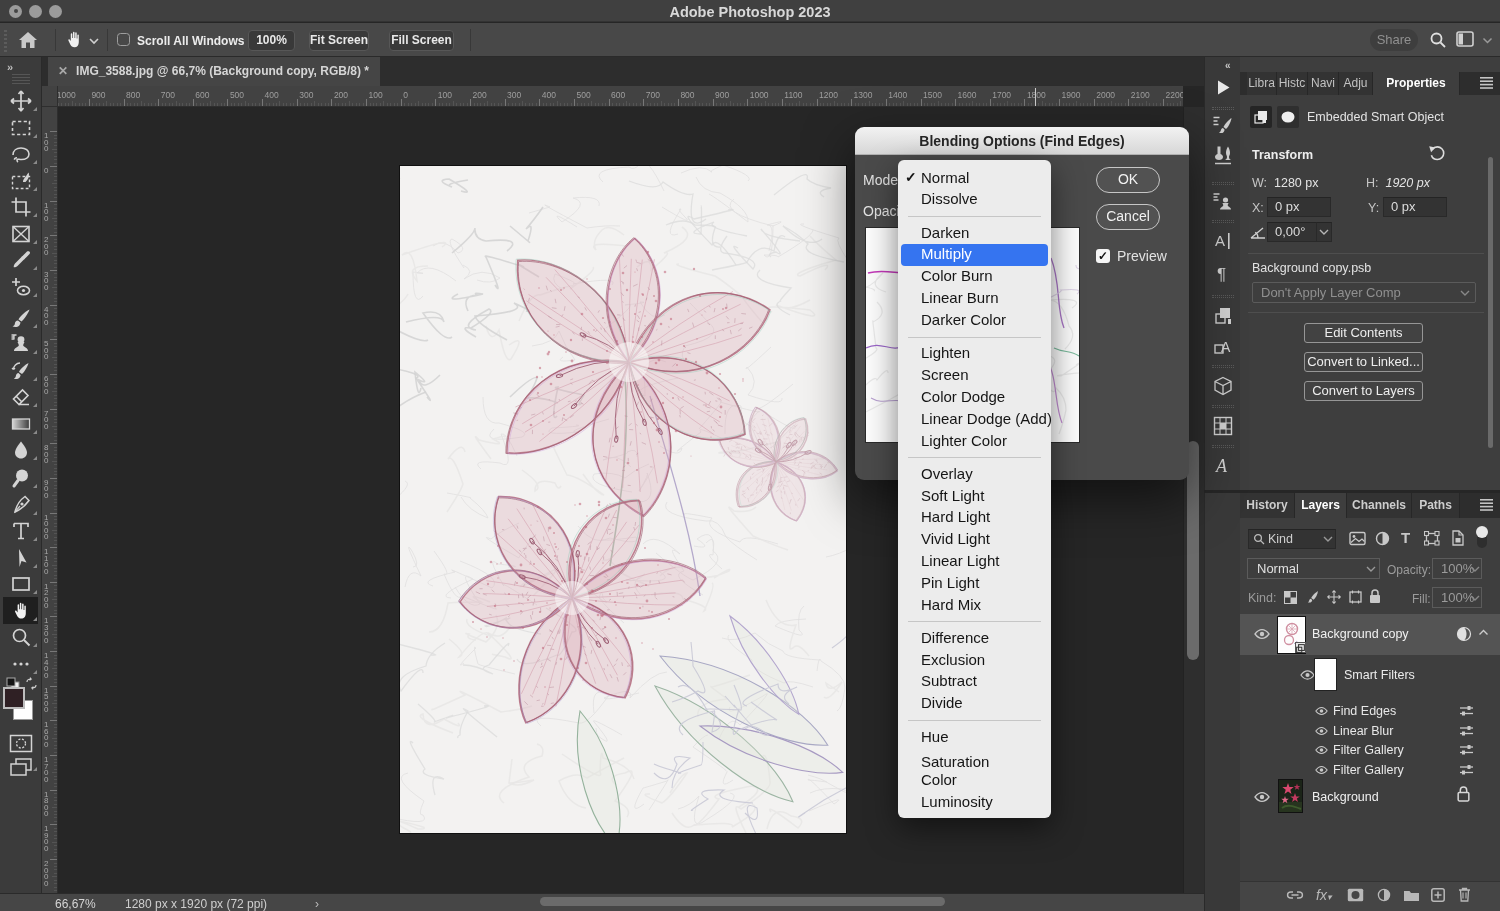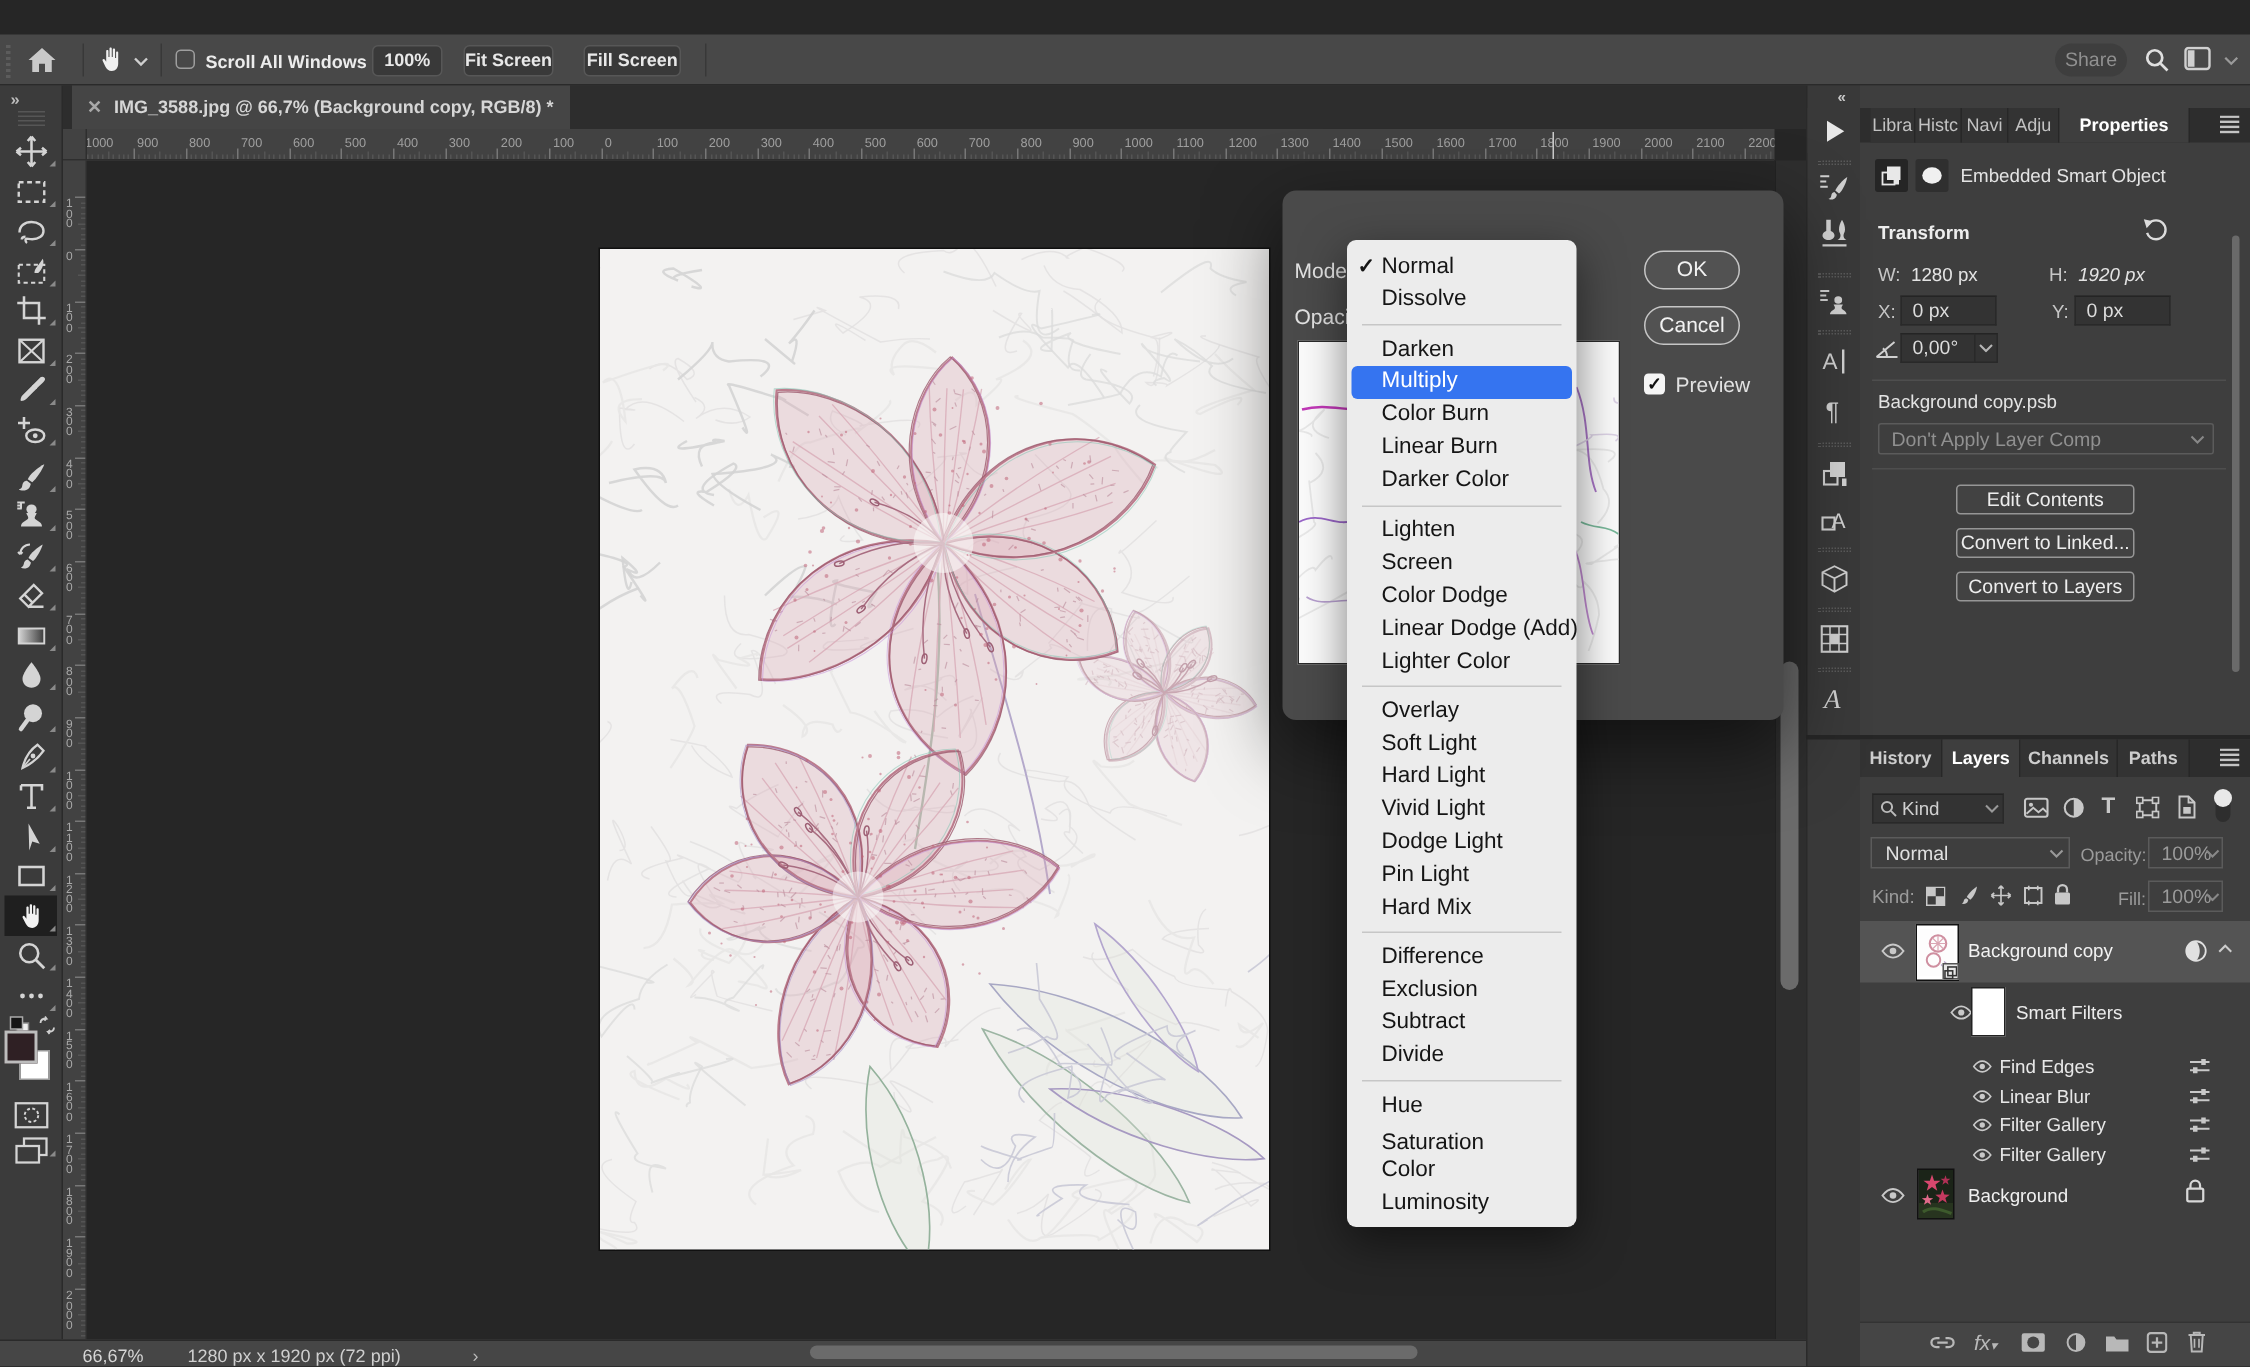--- a/index.html
+++ b/index.html
@@ -981,20 +981,27 @@
           <circle cx="192" cy="425" r="1.4" fill="#c06478" opacity="0.55"></circle>
           <circle cx="222" cy="416" r="1.1" fill="#c06478" opacity="0.55"></circle>
           <circle cx="165" cy="451" r="0.6" fill="#c06478" opacity="0.55"></circle>
           <circle cx="167" cy="396" r="1.0" fill="#c06478" opacity="0.55"></circle>
           <circle cx="168" cy="449" r="0.9" fill="#c06478" opacity="0.55"></circle>
           <circle cx="73" cy="456" r="1.0" fill="#c06478" opacity="0.55"></circle>
         </svg>
       </div>
   </div>
 
+  <div class="abs" id="titlebar">
+    <div class="tl" style="left:9px;"></div>
+      <div style="position:absolute;left:13.5px;top:9px;width:4px;height:4px;border-radius:50%;background:#454545;"></div>
+    <div class="tl" style="left:29px;"></div>
+    <div class="tl" style="left:49px;"></div>
+    <div id="title-text">Adobe Photoshop 2023</div>
+  </div>
   <div class="abs" id="optionsbar">
       <div style="position:absolute;left:4px;top:7px;width:3px;height:2px;background:#5c5c5c;"></div>
 <div style="position:absolute;left:4px;top:11px;width:3px;height:2px;background:#5c5c5c;"></div>
 <div style="position:absolute;left:4px;top:15px;width:3px;height:2px;background:#5c5c5c;"></div>
 <div style="position:absolute;left:4px;top:19px;width:3px;height:2px;background:#5c5c5c;"></div>
 <div style="position:absolute;left:4px;top:23px;width:3px;height:2px;background:#5c5c5c;"></div>
 <div style="position:absolute;left:4px;top:27px;width:3px;height:2px;background:#5c5c5c;"></div>
 <svg style="position:absolute;left:17px;top:6px;" width="22" height="22" viewBox="0 0 22 22">
         <path d="M11 3 L20 11 L17.5 11 L17.5 19 L13 19 L13 13.5 L9 13.5 L9 19 L4.5 19 L4.5 11 L2 11 Z" fill="#c9c9c9"></path>
       </svg>
@@ -2092,20 +2099,21 @@
         <rect x="0.8" y="0.8" width="12.4" height="12.4" rx="2" fill="none" stroke="#b8b8b8" stroke-width="1.5"></rect>
         <path d="M7 3.5 V10.5 M3.5 7 H10.5" stroke="#b8b8b8" stroke-width="1.5"></path>
       </svg>
 <svg style="position:absolute;left:218px;top:830px;" width="13" height="15" viewBox="0 0 13 15">
         <path d="M1 3 H12 M4.5 3 V1.5 H8.5 V3 M2.5 3 L3.2 14 H9.8 L10.5 3" fill="none" stroke="#b8b8b8" stroke-width="1.3"></path>
         <path d="M5 5.5 V11.5 M8 5.5 V11.5" stroke="#b8b8b8" stroke-width="1.1"></path>
       </svg>
     </div>
 
   <div class="abs" id="dialog">
+    <div id="dlgtitle">Blending Options (Find Edges)</div>
     <div class="dlglabel" style="left:8px;top:45px;">Mode:</div>
     <div class="dlglabel" style="left:8px;top:76px;">Opacit</div>
     <div id="dlgpreview" style="position:absolute;left:10px;top:100px;width:215px;height:216px;background:#fbfbfb;border:1px solid #2a2a2a;overflow:hidden;"><svg width="215" height="216" viewBox="0 0 215 216">
           <rect width="215" height="216" fill="#fbfbfb"></rect>
           <path d="M 106 120 Q 99 126 131 109 Q 127 104 130 101 Q 146 107 103 109" fill="none" stroke="#e6e6e6" stroke-width="1.2" opacity="0.9"></path>
           <path d="M 136 73 Q 146 67 131 52 Q 125 66 115 80 Q 120 71 124 96" fill="none" stroke="#e6e6e6" stroke-width="1.2" opacity="0.9"></path>
           <path d="M 153 56 Q 136 52 146 34 Q 160 49 107 27 Q 101 14 101 3" fill="none" stroke="#e6e6e6" stroke-width="1.2" opacity="0.9"></path>
           <path d="M 47 134 Q 46 132 56 106 Q 52 94 48 84 Q 53 81 63 93" fill="none" stroke="#e6e6e6" stroke-width="1.2" opacity="0.9"></path>
           <path d="M 206 80 Q 222 69 182 72 Q 196 71 203 98 Q 212 108 199 121" fill="none" stroke="#e6e6e6" stroke-width="1.2" opacity="0.9"></path>
           <path d="M 38 131 Q 27 142 57 116 Q 57 108 63 110 Q 59 100 43 87" fill="none" stroke="#e6e6e6" stroke-width="1.2" opacity="0.9"></path>
@@ -2150,21 +2158,21 @@
 <div class="mi" style="top:184.2px;">Lighten</div>
 <div class="mi" style="top:205.9px;">Screen</div>
 <div class="mi" style="top:228.0px;">Color Dodge</div>
 <div class="mi" style="top:250.1px;">Linear Dodge (Add)</div>
 <div class="mi" style="top:271.8px;">Lighter Color</div>
 <div class="msep" style="top:297.4px;"></div>
 <div class="mi" style="top:304.8px;">Overlay</div>
 <div class="mi" style="top:326.6px;">Soft Light</div>
 <div class="mi" style="top:348.4px;">Hard Light</div>
 <div class="mi" style="top:370.2px;">Vivid Light</div>
-<div class="mi" style="top:392.0px;">Dodge Light</div>
+<div class="mi" style="top:392.0px;">Linear Light</div>
 <div class="mi" style="top:413.8px;">Pin Light</div>
 <div class="mi" style="top:435.6px;">Hard Mix</div>
 <div class="msep" style="top:461.2px;"></div>
 <div class="mi" style="top:468.8px;">Difference</div>
 <div class="mi" style="top:490.6px;">Exclusion</div>
 <div class="mi" style="top:512.4px;">Subtract</div>
 <div class="mi" style="top:534.2px;">Divide</div>
 <div class="msep" style="top:559.9px;"></div>
 <div class="mi" style="top:567.6px;">Hue</div>
 <div class="mi" style="top:593px;">Saturation</div>

